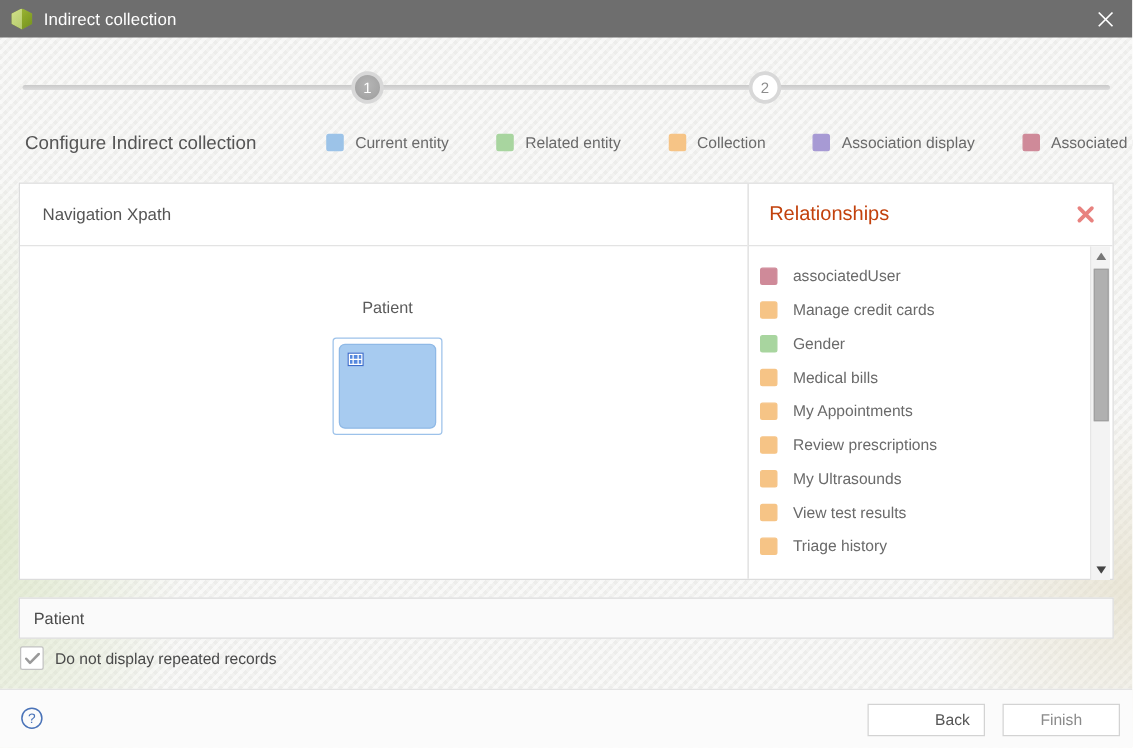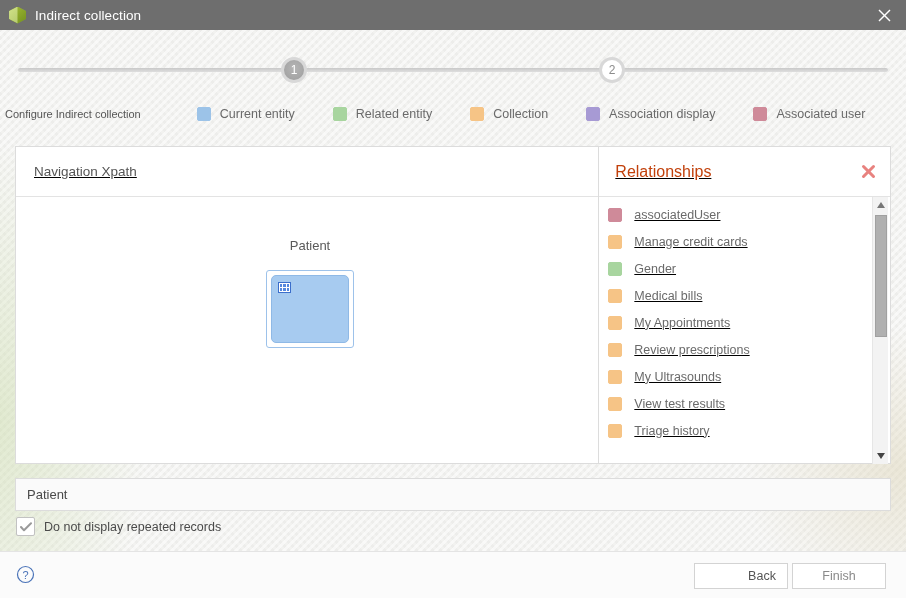--- a/index.html
+++ b/index.html
@@ -106,22 +106,22 @@
     color: #8c8c8c;
   }
 
   
   #legend-row {
     position: absolute; left: 0; top: 100px;
     width: 906px; height: 28px;
     display: flex; align-items: center;
   }
   #config-label {
-    margin-left: 5px;
-    font-size: 11px;
+    margin-left: 20px;
+    font-size: 15px;
     color: #555555;
     white-space: nowrap;
   }
   #legend-items {
     display: flex; align-items: center;
     margin-left: 56px;
   }
   .legend-item {
     display: flex; align-items: center;
     margin-right: 38px;
@@ -138,21 +138,20 @@
     color: #6a6a6a;
   }
 
   
   #content-card {
     position: absolute; left: 15px; top: 146px;
     width: 876px; height: 318px;
     background: #ffffff;
     border: 1px solid #dcdcdc;
     display: flex;
-    text-decoration: underline;
   }
   #left-pane {
     width: 584px; height: 100%;
     border-right: 1px solid #dcdcdc;
     position: relative;
   }
   #left-pane-header {
     height: 50px;
     border-bottom: 1px solid #e3e3e3;
     display: flex; align-items: center;
@@ -227,21 +226,21 @@
   #relationships-close-btn {
     cursor: pointer; line-height: 0;
   }
   #relationships-list {
     position: relative;
     height: 267px;
     overflow: hidden;
     padding-top: 4px;
   }
   .rel-item {
-    display: flex; align-items: center;
+    display: flex; align-items: flex-end;
     height: 27px;
     padding-left: 9px;
     cursor: pointer;
   }
   .rel-swatch {
     width: 14px; height: 14px;
     border-radius: 2px;
     margin-right: 12px;
     flex: none;
   }
@@ -324,21 +323,21 @@
     width: 94px; height: 26px;
     background: #ffffff;
     border: 1px solid #d3d3d3;
     font-size: 12.5px;
     color: #555555;
     font-family: "Liberation Sans", sans-serif;
     cursor: pointer;
     display: flex; align-items: center; justify-content: center;
   }
   #back-button { right: 118px; padding-left: 42px; }
-  #finish-button { right: 20px; color: #8a8a8a; margin-left: 10px; }
+  #finish-button { right: 10px; color: #8a8a8a; margin-left: 10px; }
 </style>
 </head>
 <body>
 
 <div id="app">
 
   <div id="bg-glow-left"></div>
   <div id="bg-glow-right"></div>
 
   <div id="titlebar">

